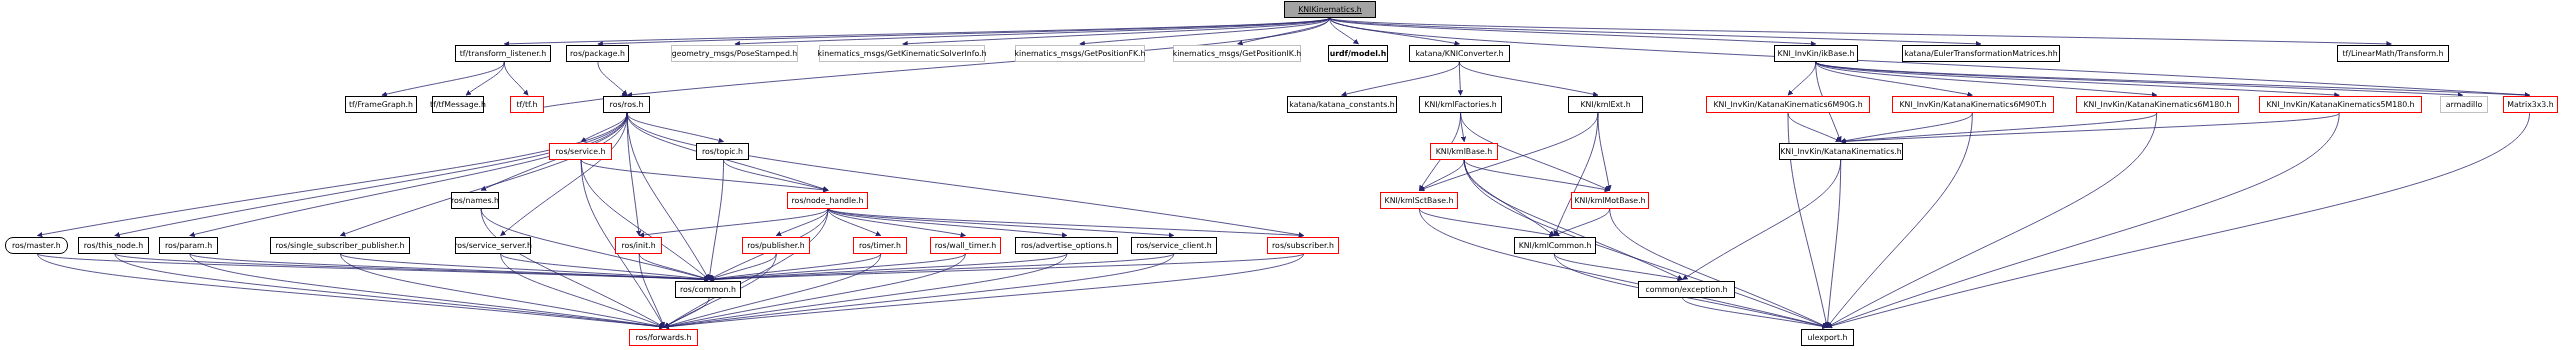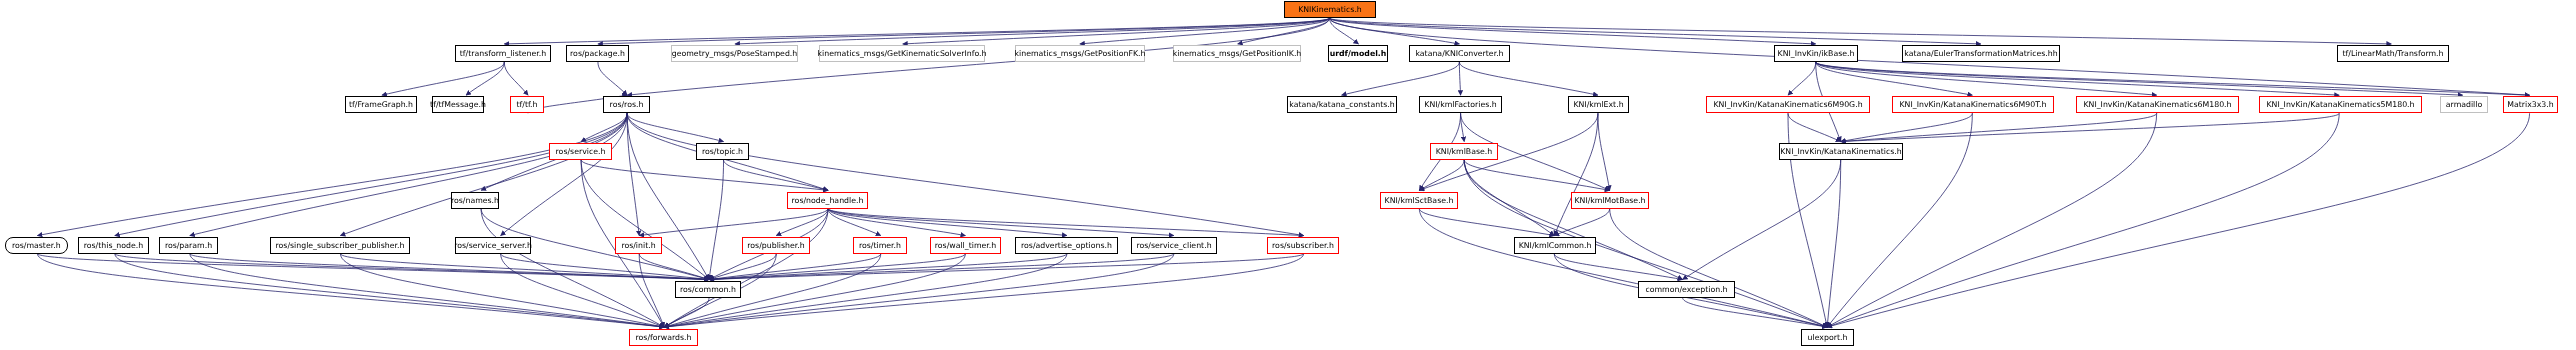--- a/index.html
+++ b/index.html
@@ -5,21 +5,21 @@
   html,body{margin:0;padding:0;background:#ffffff;}
   #canvas{position:relative;width:2576px;height:350px;background:#ffffff;
           font-family:"DejaVu Sans","Liberation Sans",sans-serif;overflow:hidden;}
   svg.edges{position:absolute;left:0;top:0;width:2576px;height:350px;pointer-events:none;}
   .node{position:absolute;box-sizing:border-box;display:flex;align-items:center;
         justify-content:center;white-space:nowrap;background:#ffffff;
         font-size:7.8px;color:#000000;line-height:1;padding:0 3.6px;height:17px;}
   .node.black{border:0.9px solid #000000;}
   .node.red{border:0.9px solid #ff0000;}
   .node.grey{border:0.9px solid #c0c0c0;}
-  .node.root{border:0.9px solid #000000;background:#f97316;}
+  .node.root{border:0.9px solid #000000;background:#a3a3a3;text-decoration:underline;}
 </style>
 </head>
 <body>
 
 <div id="canvas">
   <svg class="edges" viewBox="0 0 4272 581" width="2576" height="350">
     <defs>
       <marker id="arrow" viewBox="0 0 10 10" refX="9" refY="5" markerWidth="7" markerHeight="7" orient="auto-start-reverse">
         <path d="M 0 0 L 10 5 L 0 10 z" fill="#27246b"></path>
       </marker>
@@ -149,21 +149,21 @@
       <div class="node black" style="left: 1409px; top: 45px; width: 101px;">katana/KNIConverter.h</div>
       <div class="node black" style="left: 1774px; top: 45px; width: 84px;">KNI_InvKin/ikBase.h</div>
       <div class="node black" style="left: 1902px; top: 45px; width: 158px;">katana/EulerTransformationMatrices.hh</div>
       <div class="node black" style="left: 2337px; top: 45px; width: 112px;">tf/LinearMath/Transform.h</div>
       <div class="node black" style="left: 345px; top: 96px; width: 72px;">tf/FrameGraph.h</div>
       <div class="node black" style="left: 432px; top: 96px; width: 52px;">tf/tfMessage.h</div>
       <div class="node red" style="left: 510px; top: 96px; width: 34px;">tf/tf.h</div>
       <div class="node black" style="left: 603px; top: 96px; width: 47px;">ros/ros.h</div>
       <div class="node black" style="left: 1287px; top: 96px; width: 110px;">katana/katana_constants.h</div>
       <div class="node black" style="left: 1419px; top: 96px; width: 83px;">KNI/kmlFactories.h</div>
-      <div class="node black" style="left: 1568px; top: 96px; width: 61px;">KNI/kmlExt.h</div>
+      <div class="node black" style="left: 1568px; top: 96px; width: 75px;">KNI/kmlExt.h</div>
       <div class="node red" style="left: 1706px; top: 96px; width: 164px;">KNI_InvKin/KatanaKinematics6M90G.h</div>
       <div class="node red" style="left: 1892px; top: 96px; width: 162px;">KNI_InvKin/KatanaKinematics6M90T.h</div>
       <div class="node red" style="left: 2076px; top: 96px; width: 163px;">KNI_InvKin/KatanaKinematics6M180.h</div>
       <div class="node red" style="left: 2259px; top: 96px; width: 163px; text-align: right;">KNI_InvKin/KatanaKinematics5M180.h</div>
       <div class="node grey" style="left: 2440px; top: 96px; width: 48px;">armadillo</div>
       <div class="node red" style="left: 2503px; top: 96px; width: 55px;">Matrix3x3.h</div>
       <div class="node red" style="left: 549px; top: 143px; width: 63px;">ros/service.h</div>
       <div class="node black" style="left: 696px; top: 143px; width: 53px;">ros/topic.h</div>
       <div class="node red" style="left: 1430px; top: 143px; width: 68px;">KNI/kmlBase.h</div>
       <div class="node black" style="left: 1779px; top: 143px; width: 124px;">KNI_InvKin/KatanaKinematics.h</div>

